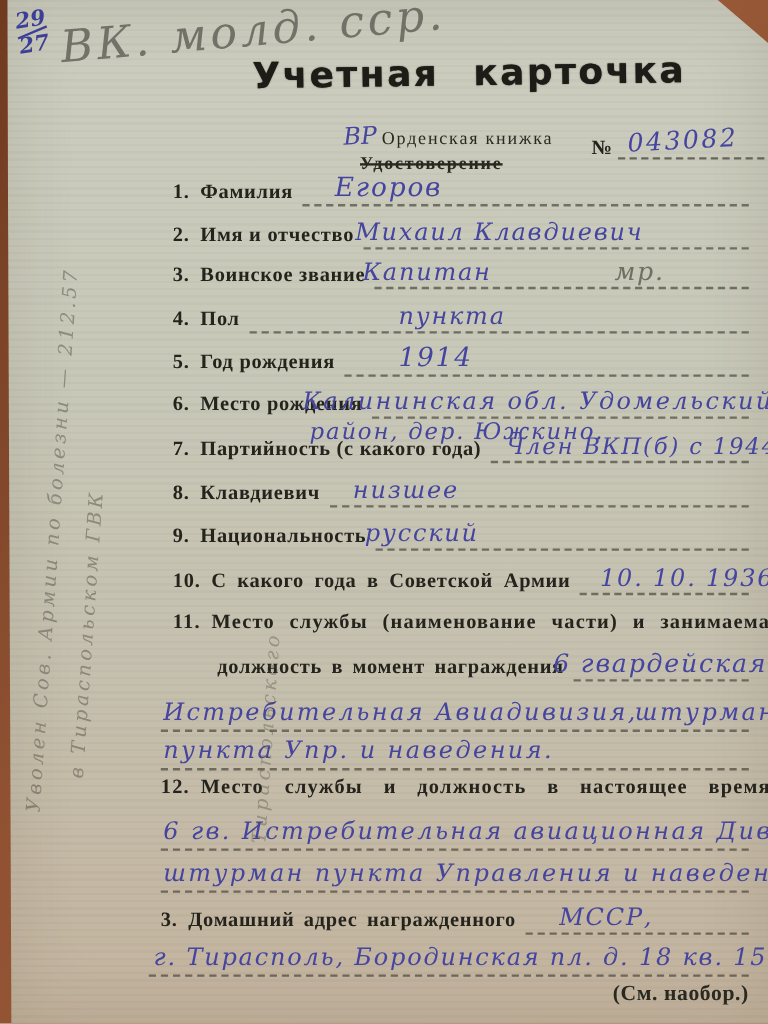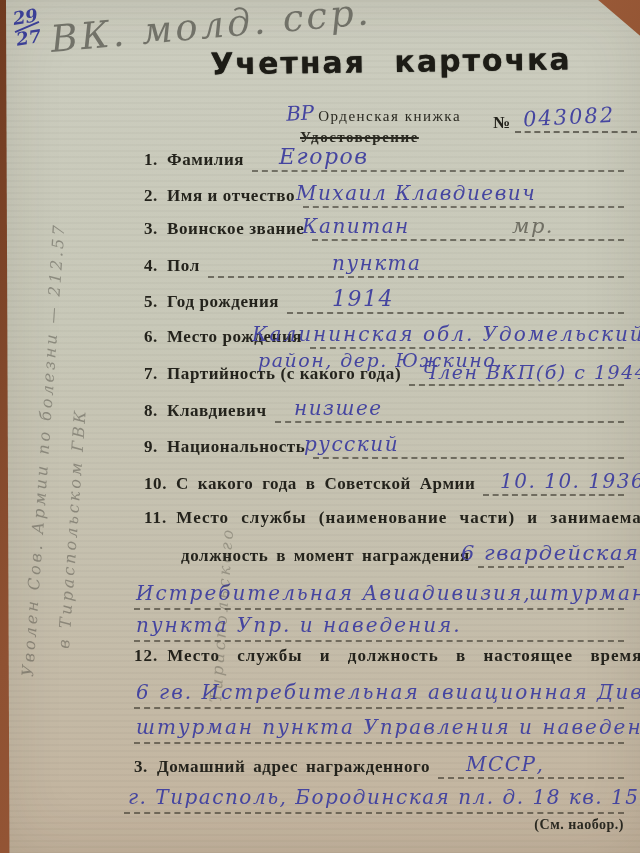--- a/index.html
+++ b/index.html
@@ -42,21 +42,21 @@
   .struck{margin:4px 0 0 14px;font-family:"Liberation Serif",serif;font-weight:bold;font-size:15px;
           letter-spacing:1.5px;color:#2a2921;text-decoration:line-through;text-decoration-thickness:2px;}
   .numblock{position:absolute;left:487px;top:99px;display:flex;align-items:flex-end;}
   .numsign{font-family:"Liberation Serif",serif;font-weight:bold;font-size:17px;color:#24231c;}
   .numline{width:122px;border-bottom:2px dashed rgba(42,39,30,.6);margin-left:5px;position:relative;height:32px;}
   .numink{position:absolute;left:8px;bottom:2px;font-size:21px;letter-spacing:2px;transform:rotate(-3deg);}
   .vnote{position:absolute;transform:rotate(-86deg);transform-origin:0 0;
          font-family:"DejaVu Serif",serif;font-style:italic;font-size:16px;
          color:rgba(78,76,66,.48);white-space:nowrap;letter-spacing:3px;}
   .footer{position:absolute;right:16px;top:817px;font-family:"Liberation Serif",serif;
-          font-weight:bold;font-size:14px;color:#2a2921;letter-spacing:.5px;}
+          font-weight:bold;font-size:18px;color:#2a2921;letter-spacing:.5px;}
   .freeink{position:absolute;font-size:19px;letter-spacing:1.5px;}
 </style>
 </head>
 <body>
 
 <div id="paper">
 
   <div class="fraction">
     <span>29</span>
     <span class="fracline"></span>

